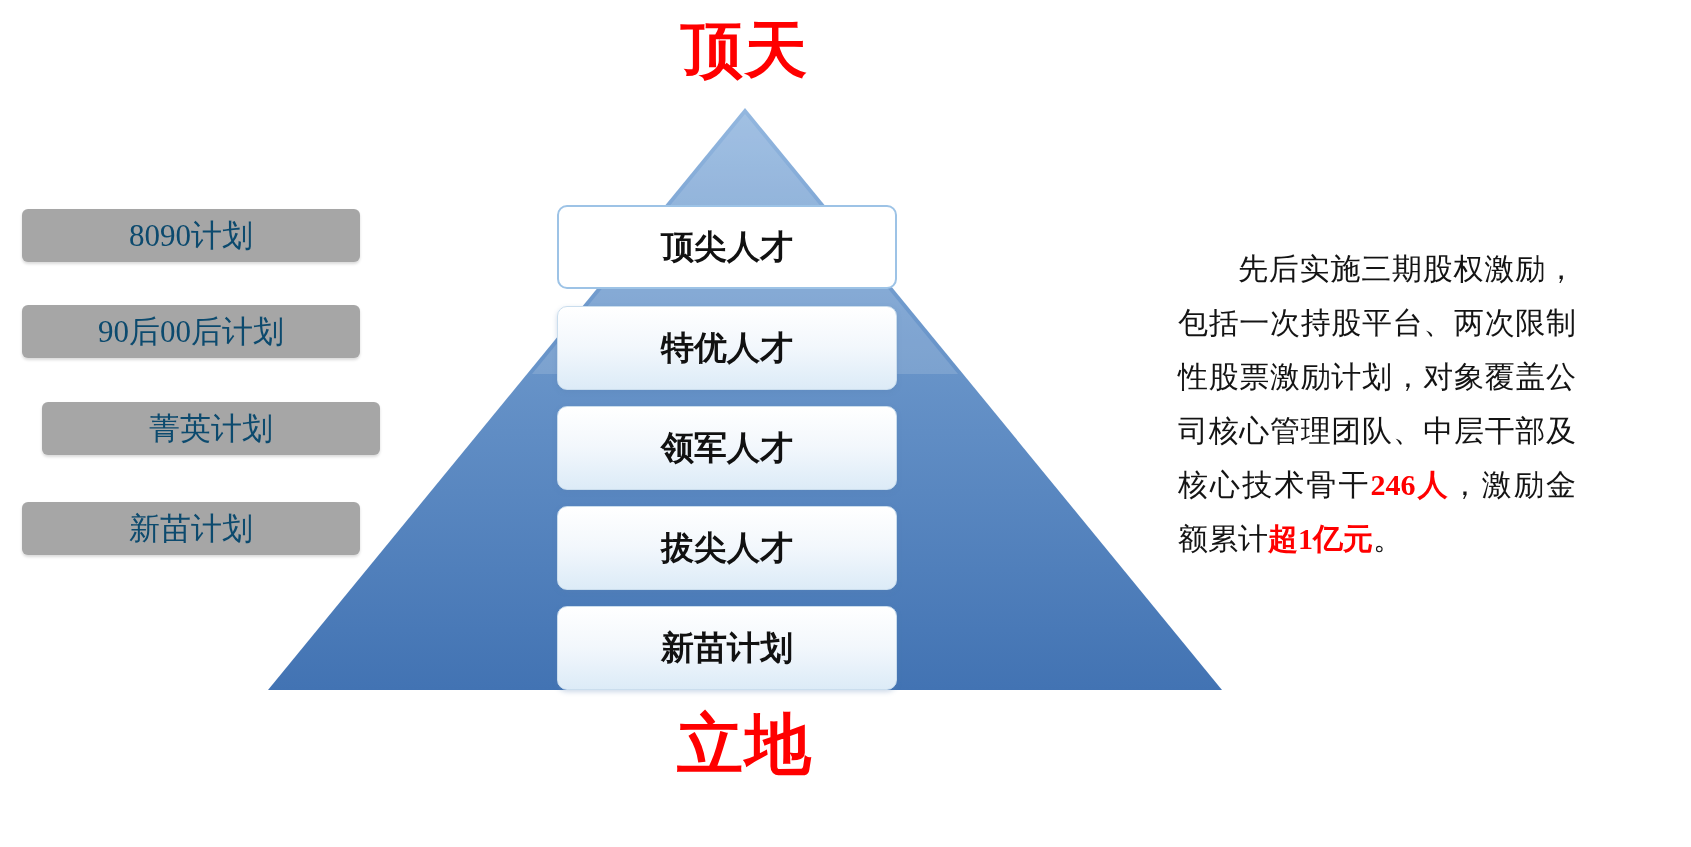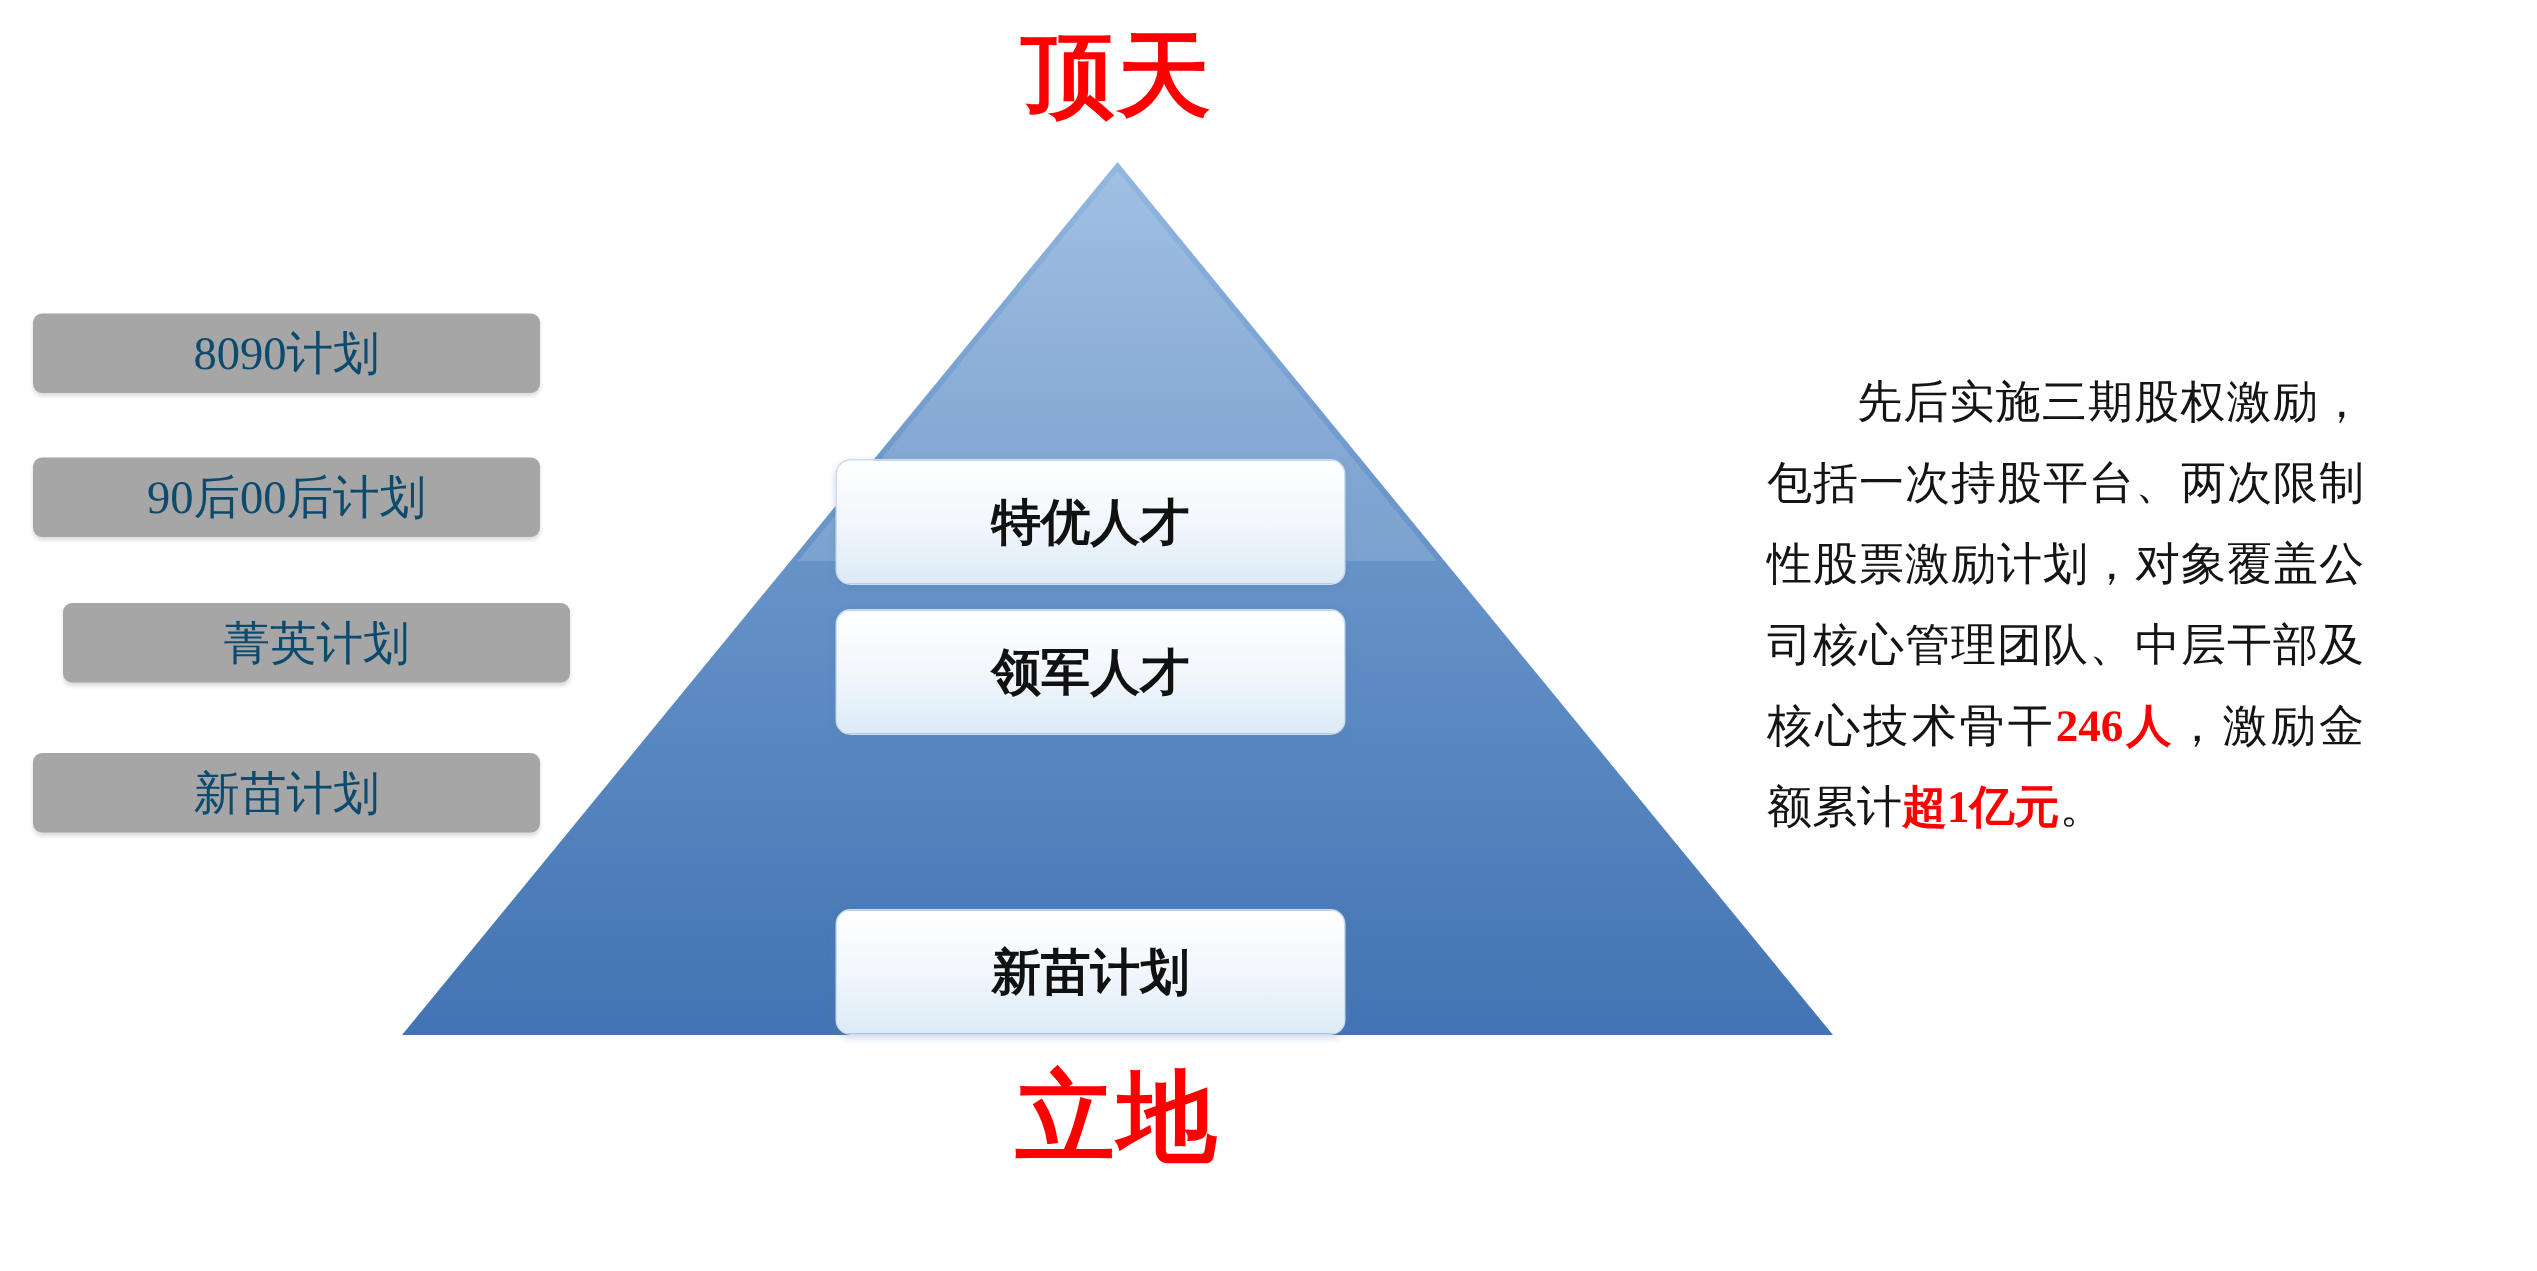--- a/index.html
+++ b/index.html
@@ -119,25 +119,31 @@
       <linearGradient id="pyrGrad" x1="0" y1="0" x2="0" y2="1">
         <stop offset="0" style="stop-color: var(--pyramid-blue-light, #93b7df)"></stop>
         <stop offset="0.35" style="stop-color: var(--pyramid-blue-mid, #6e99cc)"></stop>
         <stop offset="1" style="stop-color: var(--pyramid-blue-dark, #4273b3)"></stop>
       </linearGradient>
     </defs>
     <polygon points="477,0 954,582 0,582" fill="url(#pyrGrad)"></polygon>
     <polygon points="477,6 690,266 264,266" fill="#ffffff" opacity="0.14"></polygon>
   </svg>
 
+  <div class="level level-top level-1">
+    <span>顶尖人才</span>
+  </div>
   <div class="level level-rest level-2">
     <span>特优人才</span>
   </div>
   <div class="level level-rest level-3">
     <span>领军人才</span>
+  </div>
+  <div class="level level-rest level-4">
+    <span>拔尖人才</span>
   </div>
   <div class="level level-rest level-5">
     <span>新苗计划</span>
   </div>
 
   <div class="plan plan-1">
     <span>8090计划</span>
   </div>
   <div class="plan plan-2">
     <span>90后00后计划</span>

